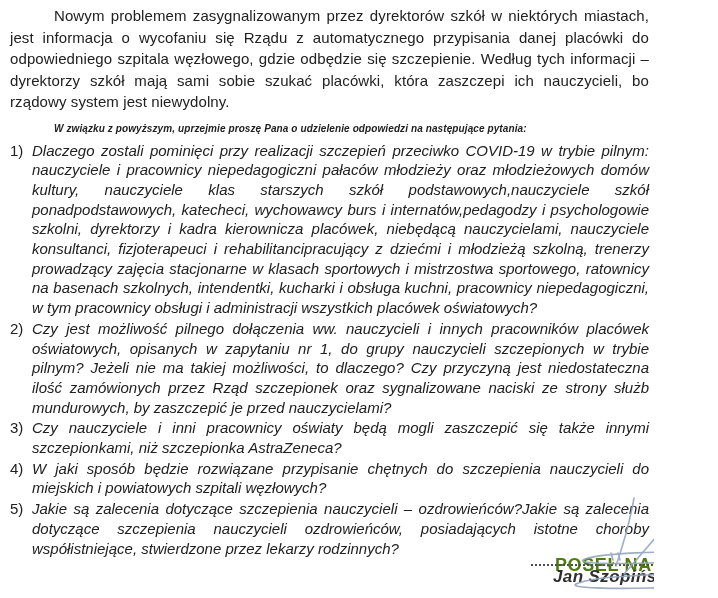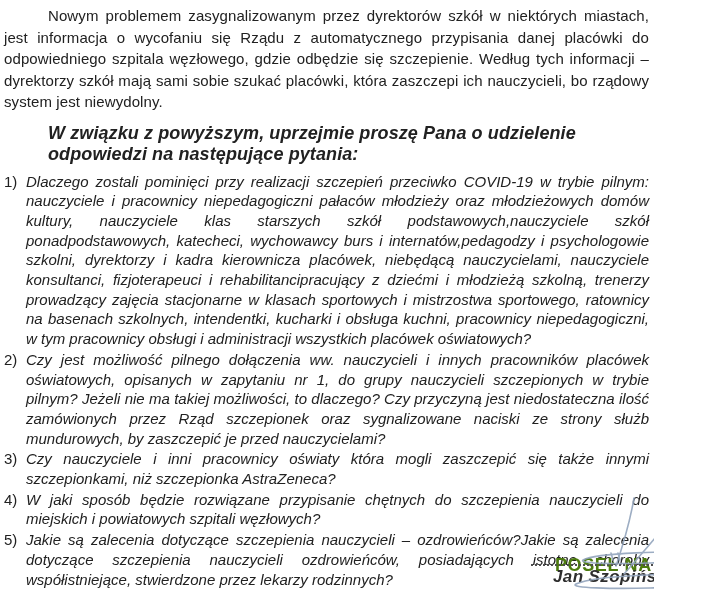--- a/index.html
+++ b/index.html
@@ -9,33 +9,33 @@
   }
   .page {
     position: relative;
     width: 654px;
     height: 598px;
     background: #ffffff;
     overflow: hidden;
     font-family: "Liberation Sans", "DejaVu Sans", sans-serif;
     color: #212121;
     box-sizing: border-box;
-    padding: 5px 5px 0 4px;
+    padding: 5px 5px 0 10px;
   }
   .intro {
     margin: 0;
     font-size: 15px;
     line-height: 21.5px;
     text-align: justify;
     text-indent: 44px;
     letter-spacing: 0.1px;
   }
   .request {
     margin: 10px 0 7px 44px;
-    font-size: 18px;
+    font-size: 10px;
     font-weight: bold;
     font-style: italic;
     letter-spacing: 0.1px;
   }
   ol.questions {
     list-style: none;
     margin: 0;
     padding: 0;
   }
   ol.questions li {
@@ -111,21 +111,21 @@
     <li>
       <span class="q-num">1)</span>
       <span class="q-text">Dlaczego zostali pominięci przy realizacji szczepień przeciwko COVID-19 w trybie pilnym: nauczyciele i pracownicy niepedagogiczni pałaców młodzieży oraz młodzieżowych domów kultury, nauczyciele klas starszych szkół podstawowych,nauczyciele szkół ponadpodstawowych, katecheci, wychowawcy burs i internatów,pedagodzy i psychologowie szkolni, dyrektorzy i kadra kierownicza placówek, niebędącą nauczycielami, nauczyciele konsultanci, fizjoterapeuci i rehabilitancipracujący z dziećmi i młodzieżą szkolną, trenerzy prowadzący zajęcia stacjonarne w klasach sportowych i mistrzostwa sportowego, ratownicy na basenach szkolnych, intendentki, kucharki i obsługa kuchni, pracownicy niepedagogiczni, w tym pracownicy obsługi i administracji wszystkich placówek oświatowych?</span>
     </li>
     <li>
       <span class="q-num">2)</span>
       <span class="q-text">Czy jest możliwość pilnego dołączenia ww. nauczycieli i innych pracowników placówek oświatowych, opisanych w zapytaniu nr 1, do grupy nauczycieli szczepionych w trybie pilnym? Jeżeli nie ma takiej możliwości, to dlaczego? Czy przyczyną jest niedostateczna ilość zamówionych przez Rząd szczepionek oraz sygnalizowane naciski ze strony służb mundurowych, by zaszczepić je przed nauczycielami?</span>
     </li>
     <li>
       <span class="q-num">3)</span>
-      <span class="q-text">Czy nauczyciele i inni pracownicy oświaty która mogli zaszczepić się także innymi szczepionkami, niż szczepionka AstraZeneca?</span>
+      <span class="q-text">Czy nauczyciele i inni pracownicy oświaty będą mogli zaszczepić się także innymi szczepionkami, niż szczepionka AstraZeneca?</span>
     </li>
     <li>
       <span class="q-num">4)</span>
       <span class="q-text">W jaki sposób będzie rozwiązane przypisanie chętnych do szczepienia nauczycieli do miejskich i powiatowych szpitali węzłowych?</span>
     </li>
     <li>
       <span class="q-num">5)</span>
       <span class="q-text">Jakie są zalecenia dotyczące szczepienia nauczycieli – ozdrowieńców?Jakie są zalecenia dotyczące szczepienia nauczycieli ozdrowieńców, posiadających istotne choroby współistniejące, stwierdzone przez lekarzy rodzinnych?</span>
     </li>
   </ol>

